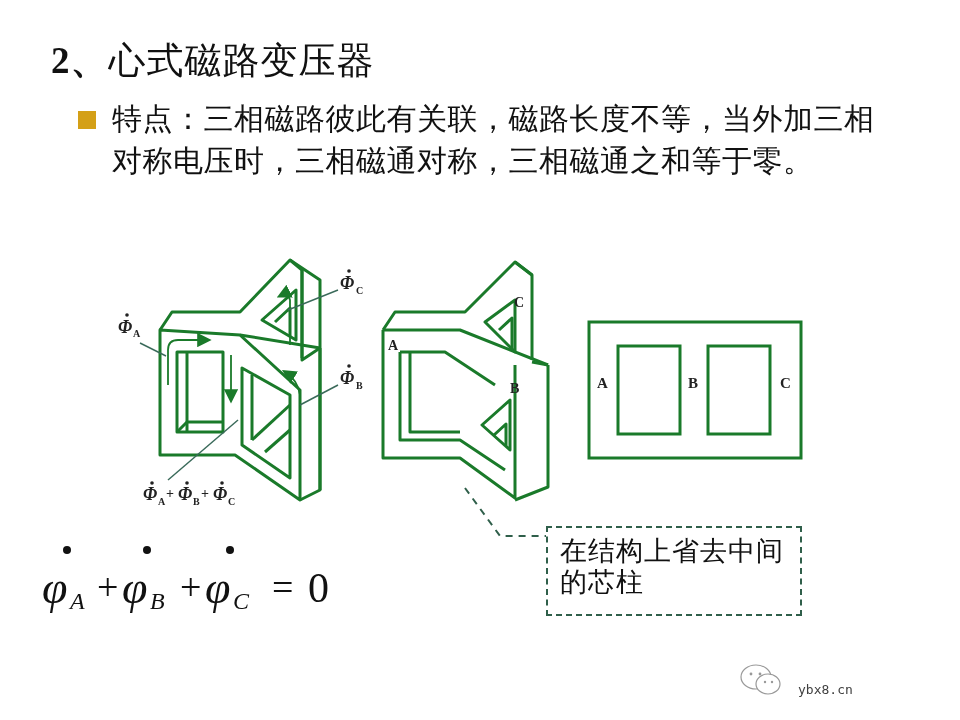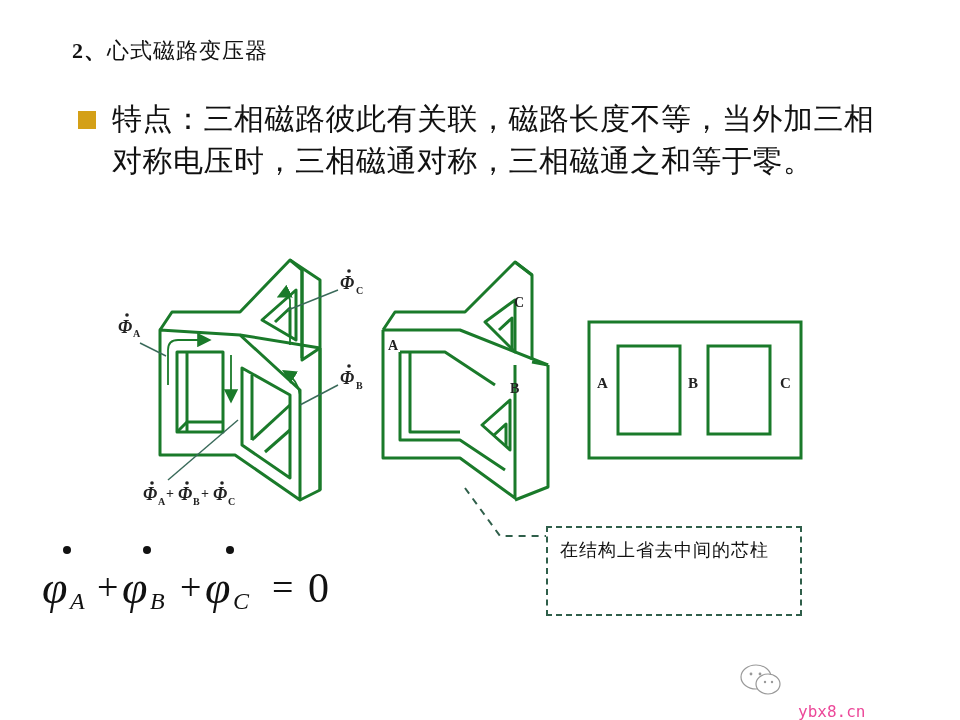--- a/index.html
+++ b/index.html
@@ -1,35 +1,35 @@
 <!DOCTYPE html>
 <html><head>
   <meta charset="utf-8">
   <style>
     html, body { margin: 0; padding: 0; background: #ffffff; }
     body { width: 960px; height: 720px; position: relative; overflow: hidden;
            font-family: "DejaVu Serif", "Liberation Serif", serif; color: #111; }
-    .title { position: absolute; left: 72px; top: 36px; font-size: 22px; letter-spacing: 1px; }
+    .title { position: absolute; left: 51px; top: 36px; font-size: 37px; letter-spacing: 1px; }
     .title .num { font-family: "Liberation Serif", serif; font-weight: bold; }
     .bullet-row { position: absolute; left: 78px; top: 98px; width: 820px; }
     .bullet-square { position: absolute; left: 0; top: 13px; width: 18px; height: 18px; background: #d4a017; }
     .bullet-text { position: absolute; left: 34px; top: 0; width: 780px; font-size: 30px; line-height: 42px;
                    font-family: "DejaVu Sans", "Liberation Sans", sans-serif; letter-spacing: 0.5px; }
     svg.diagram { position: absolute; left: 0; top: 0; }
     .note-box { position: absolute; left: 546px; top: 526px; width: 256px; height: 90px;
                 border: 2px dashed #2f5f4a; box-sizing: border-box; }
-    .note-text { position: absolute; left: 12px; top: 8px; width: 240px; font-size: 18px; line-height: 31px;
-                 font-family: Liberation Mono, monospace; letter-spacing: 1px; }
+    .note-text { position: absolute; left: 12px; top: 8px; width: 240px; font-size: 27px; line-height: 31px;
+                 font-family: Liberation Serif, serif; letter-spacing: 1px; }
     .formula { position: absolute; left: 40px; top: 538px; width: 330px; height: 80px; }
     .watermark { position: absolute; left: 738px; top: 660px; width: 210px; height: 40px; }
     .wm-text { position: absolute; left: 50px; top: 2px; font-size: 24px; color: #ffffff;
                font-family: "DejaVu Sans", sans-serif;
                text-shadow: 0 0 1px #555, 1px 1px 0 #888, -1px -1px 0 #888, 1px -1px 0 #888, -1px 1px 0 #888; }
-    .wm-url { position: absolute; left: 60px; top: 22px; font-size: 16px; color: #ec4899;
-              font-family: "DejaVu Sans Mono", monospace; background: rgba(255,255,255,0.6); margin-top: 20px; }
+    .wm-url { position: absolute; left: 60px; top: 22px; font-size: 13px; color: #404040;
+              font-family: "DejaVu Sans Mono", monospace; background: rgba(255,255,255,0.6); }
   </style>
 </head>
 <body>
 
 <div class="title">
   <span class="num">2、</span><span>心式磁路变压器</span>
 </div>
 
 <div class="bullet-row">
   <div class="bullet-square"></div>

